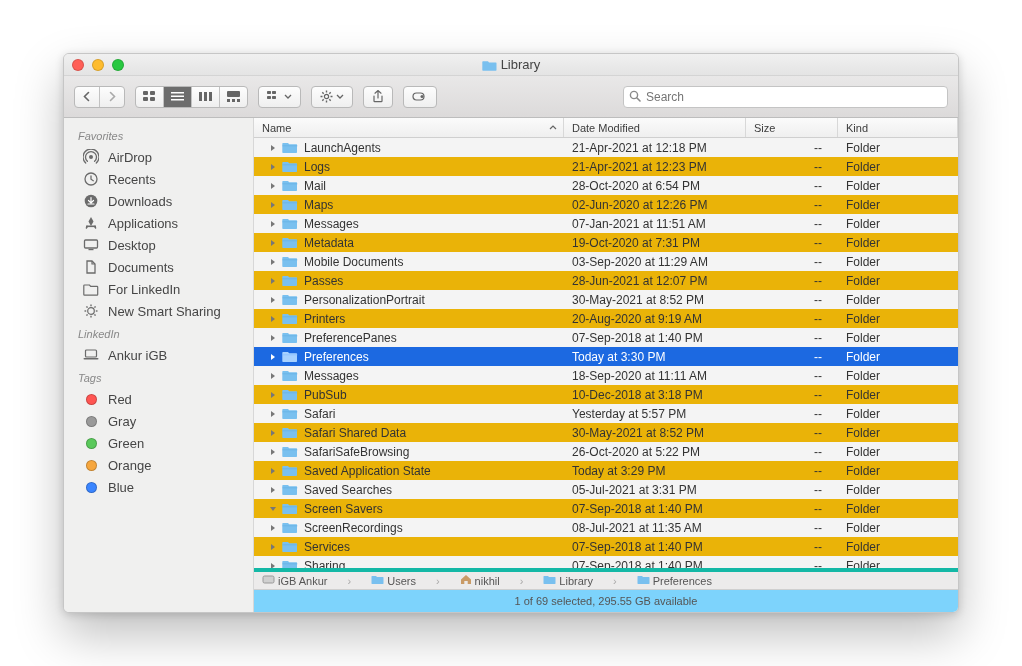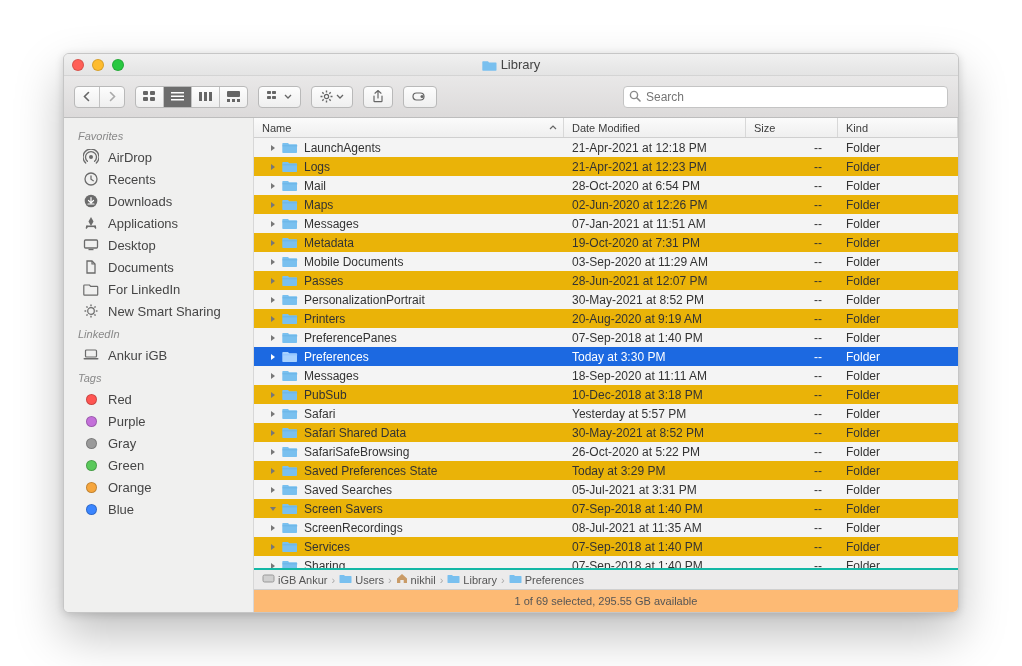--- a/index.html
+++ b/index.html
@@ -41,24 +41,24 @@
 .row.alt{ background:#f4f4f4; }
 .row.sel{ background:#1c69e1; color:#fff; }
 .col-name{width:310px;}.col-date{width:182px;}.col-size{width:92px;}.col-kind{flex:1;}
 .cell{ padding:0 8px; display:flex; align-items:center; height:100%;}
 .cell.name{ width:310px; }
 .cell.date{ width:182px; }
 .cell.size{ width:92px; justify-content:flex-end; padding-right:16px;}
 .cell.kind{ flex:1; }
 .disc{ width:10px; display:flex; justify-content:center; margin-left:6px; }
 .foldericon{ margin:0 6px 0 4px; display:flex; }
-.pathbar { height:21px; background:#ecebeb; border-top:2px solid #14b8a6; display:flex; align-items:center; padding:0 8px; font-size:11px; color:#555; gap:4px;}
+.pathbar { height:21px; background:#ecebeb; border-top:4px solid #14b8a6; display:flex; align-items:center; padding:0 8px; font-size:11px; color:#555; gap:20px;}
 .pathseg{display:flex;align-items:center;gap:3px;}
 .pchev{color:#aaa;}
-.statusbar{ height:23px; background:#fdba74; border-top:1px solid #cfcfcf; display:flex; align-items:center; justify-content:center; font-size:11px; color:#555;}
+.statusbar{ height:23px; background:#7dd3fc; border-top:1px solid #cfcfcf; display:flex; align-items:center; justify-content:center; font-size:11px; color:#555;}
 .ic{ color:#666; }
 .seg.on .ic{ color:#fff; }
 </style>
 </head>
 <body>
 
 <div class="window">
 
   <div class="titlebar">
     <div class="traffic">
@@ -272,26 +272,20 @@
         </div>
         <div class="shead">Tags</div>
         <div class="sitem">
           <span class="sicon">
             <span class="tagdot" style="background:#ff5552"></span>
           </span>
           <span>Red</span>
         </div>
         <div class="sitem">
           <span class="sicon">
-            <span class="tagdot" style="background:#c470da"></span>
-          </span>
-          <span>Purple</span>
-        </div>
-        <div class="sitem">
-          <span class="sicon">
             <span class="tagdot" style="background:#9a9a9a"></span>
           </span>
           <span>Gray</span>
         </div>
         <div class="sitem">
           <span class="sicon">
             <span class="tagdot" style="background:#5ac95b"></span>
           </span>
           <span>Green</span>
         </div>
@@ -658,21 +652,21 @@
                 <svg width="8" height="8" viewBox="0 0 8 8">
                   <path d="M2 1l4 3-4 3z" fill="#777"></path>
                 </svg>
               </span>
               <span class="foldericon">
                 <svg width="16" height="13" viewBox="0 0 16 13">
                   <path d="M1 2h5l1.2 1.3h7.3c.3 0 .5.2.5.5v7.5c0 .4-.3.7-.7.7H1c-.4 0-.7-.3-.7-.7V2.7C.3 2.3.6 2 1 2z" fill="#79c0ef"></path>
                   <path d="M.3 4.8h15.2" stroke="#5ca8e0" stroke-width=".5"></path>
                 </svg>
               </span>
-              <span>Saved Preferences State</span>
+              <span>Saved Application State</span>
             </div>
             <div class="cell date">Today at 3:29 PM</div>
             <div class="cell size">--</div>
             <div class="cell kind">Folder</div>
           </div>
           <div class="row alt">
             <div class="cell name">
               <span class="disc">
                 <svg width="8" height="8" viewBox="0 0 8 8">
                   <path d="M2 1l4 3-4 3z" fill="#777"></path>

